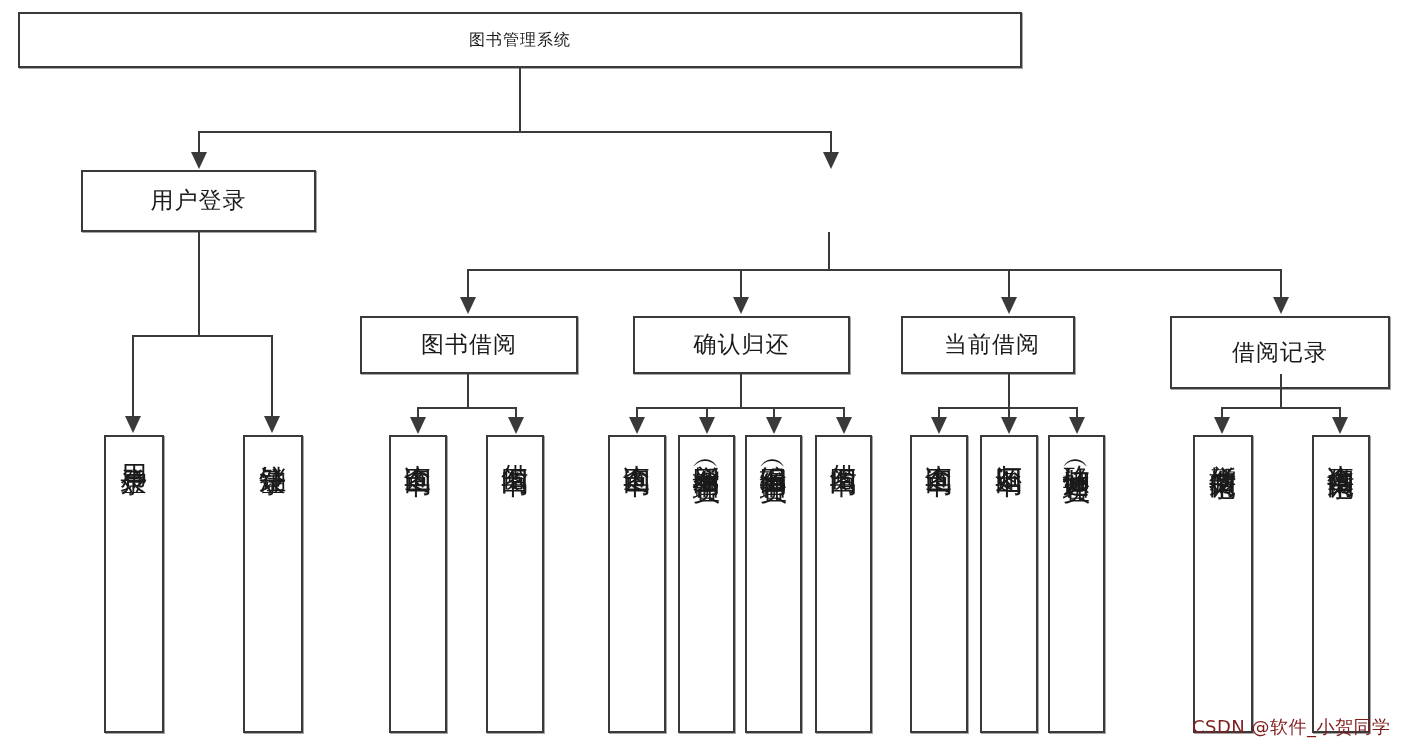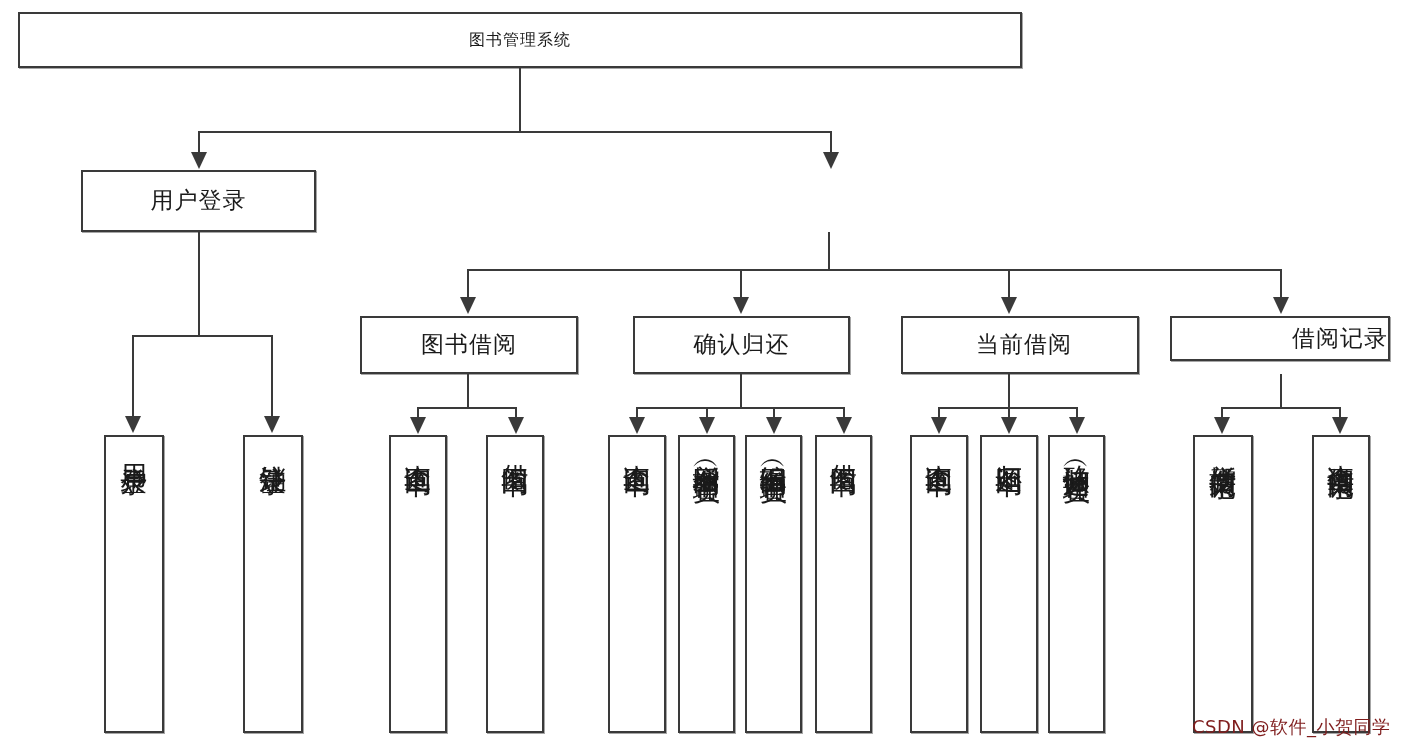--- a/index.html
+++ b/index.html
@@ -118,24 +118,24 @@
   <div class="arrow" style="left:733px; top:297px;"></div>
   <div class="arrow" style="left:1001px; top:297px;"></div>
   <div class="arrow" style="left:1273px; top:297px;"></div>
 
   <div class="node horiz" style="left:360px; top:316px; width:218px; height:58px;">
     <span class="label">图书借阅</span>
   </div>
   <div class="node horiz" style="left:633px; top:316px; width:217px; height:58px;">
     <span class="label">确认归还</span>
   </div>
-  <div class="node horiz" style="left:901px; top:316px; width:238px; height:58px;padding-left:8px;">
+  <div class="node horiz" style="left:901px; top:316px; width:174px; height:58px;padding-left:8px;">
     <span class="label">当前借阅</span>
   </div>
-  <div class="node horiz" style="left:1170px; top:316px; width:220px; height:45px;justify-content:flex-end;">
+  <div class="node horiz" style="left:1170px; top:316px; width:220px; height:73px;">
     <span class="label">借阅记录</span>
   </div>
 
   <div class="vline" style="left:467px; top:374px; height:33px;"></div>
   <div class="hline" style="left:418px; top:407px; width:99px;"></div>
   <div class="vline" style="left:417px; top:407px; height:11px;"></div>
   <div class="vline" style="left:515px; top:407px; height:11px;"></div>
   <div class="arrow" style="left:410px; top:417px;"></div>
   <div class="arrow" style="left:508px; top:417px;"></div>
 

